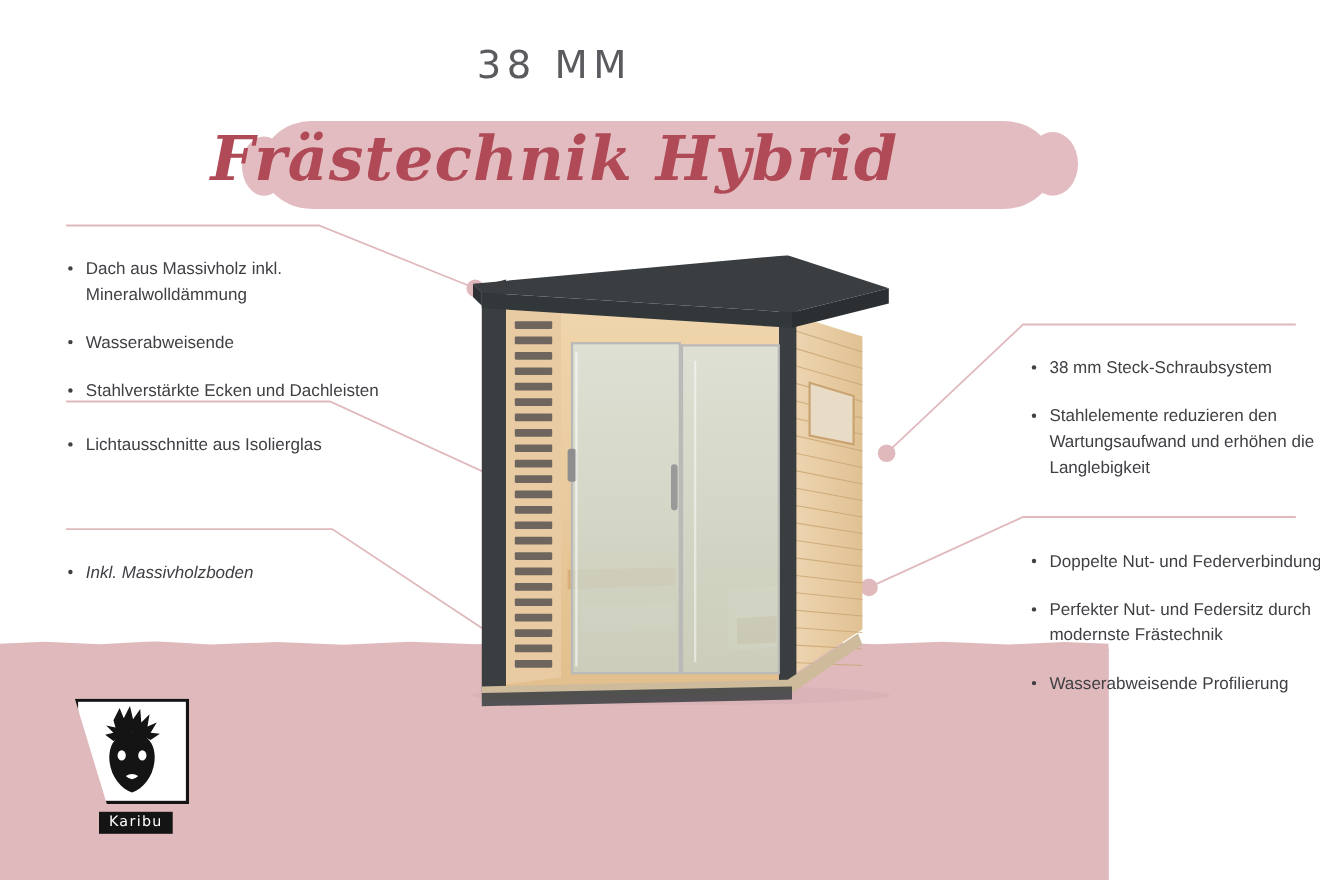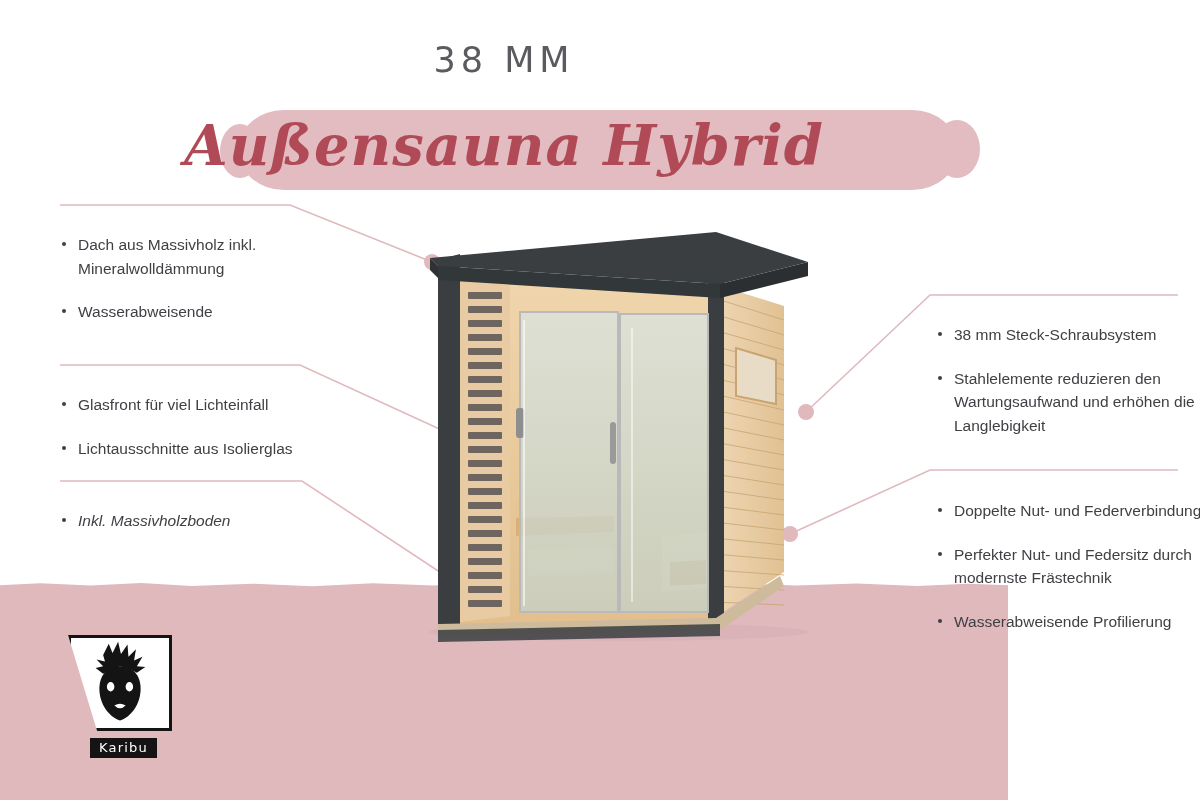--- a/index.html
+++ b/index.html
@@ -150,21 +150,21 @@
 </head>
 <body>
 
 <div id="stage">
 
   <div class="ground"></div>
   <div class="ground-top"></div>
 
   <div class="mm-title">38 MM</div>
   <div class="brush"></div>
-  <div class="script-title">Außensauna Hybrid</div>
+  <div class="script-title">Frästechnik Hybrid</div>
 
   <svg id="connectors" viewBox="0 0 1200 800">
     <g fill="none" stroke="#e0b9bd" stroke-width="1.6">
       <path d="M60 205 H290 L432 262"></path>
       <path d="M60 365 H300 L470 443"></path>
       <path d="M60 481 H302 L470 592"></path>
       <path d="M1178 295 H930 L806 412"></path>
       <path d="M1178 470 H930 L790 534"></path>
     </g>
     <g fill="#e0b9bd">
@@ -275,26 +275,26 @@
     <polygon points="14,34 296,52 296,66 14,48" fill="#32373a"></polygon>
 
     <polygon points="14,392 292,386 356,344 360,354 296,398 14,404" fill="#cdbb9c"></polygon>
     <polygon points="14,398 296,392 296,404 14,410" fill="#3a3e41" opacity="0.85"></polygon>
   </svg>
 
   <div class="callout c-left" id="c1">
     <ul>
       <li>Dach aus Massivholz inkl. Mineralwolldämmung</li>
       <li>Wasserabweisende</li>
+      <li>Stahlverstärkte Ecken und Dachleisten</li>
     </ul>
   </div>
 
   <div class="callout c-left" id="c2">
     <ul>
-      <li>Glasfront für viel Lichteinfall</li>
       <li>Lichtausschnitte aus Isolierglas</li>
     </ul>
   </div>
 
   <div class="callout c-left" id="c3">
     <ul>
       <li>Inkl. Massivholzboden</li>
     </ul>
   </div>
 

